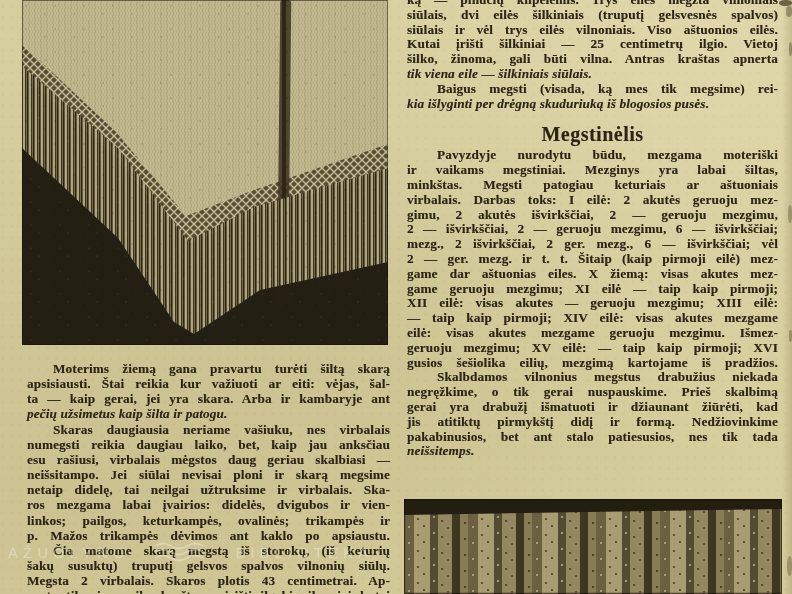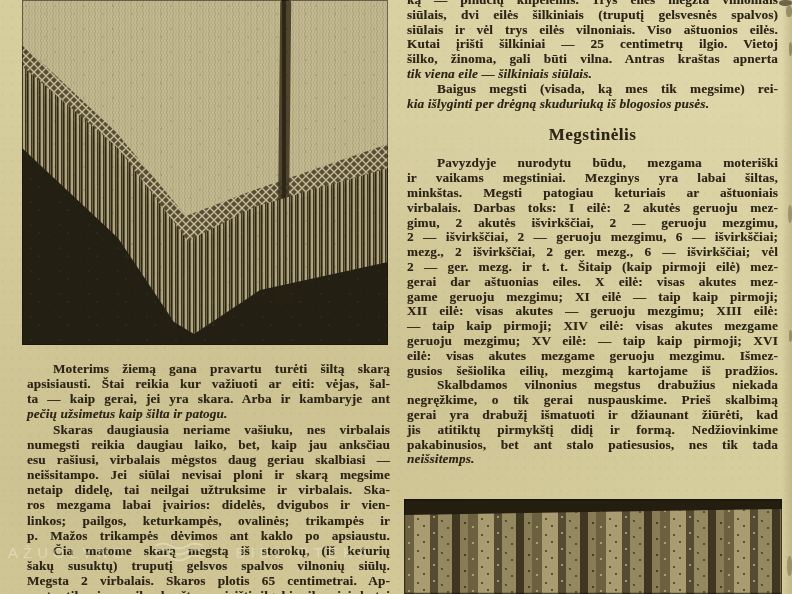--- a/index.html
+++ b/index.html
@@ -29,22 +29,22 @@
        text-align:justify;color:#2c2416;
        text-shadow:.3px .3px 0 rgba(44,36,22,.35);}
   .col-left{left:27px;top:361px;width:363px;}
   .col-right{left:407px;top:-7px;width:371px;}
   .col-left .ln{line-height:15.15px;}
   .col-right .ln{line-height:14.8px;}
   .ln{text-align:justify;text-align-last:justify;white-space:nowrap_off;}
   .ln.indent{text-indent:26px;}
   .col-right .ln.indent{text-indent:30px;}
   .ln.end{text-align-last:left;font-style:italic;}
-  .heading{margin:15px 0 13px 0;text-align:center;text-align-last:center;
-           font-size:17px;line-height:17px;font-weight:700;letter-spacing:.5px;}
+  .heading{margin:15px 0 5px 0;text-align:center;text-align-last:center;
+           font-size:20px;line-height:17px;font-weight:700;letter-spacing:.5px;}
   .watermark{
     position:absolute;left:8px;top:541px;width:372px;height:22px;
     display:flex;align-items:center;gap:24px;
     font-family:"Liberation Sans","DejaVu Sans",sans-serif;
     font-size:15px;font-weight:400;letter-spacing:5px;
     color:rgba(240,240,228,.42);text-shadow:none;pointer-events:none;
   }
   .edge-mark{position:absolute;border-radius:45%;}
   .m1{left:779px;top:0;width:13px;height:6px;background:#5a5038;opacity:.85;}
   .m2{left:786px;top:6px;width:6px;height:11px;background:#6a5f42;opacity:.55;}
@@ -109,21 +109,21 @@
       <div class="ln indent">Skaras daugiausia neriame vašiuku, nes virbalais</div>
       <div class="ln">numegsti reikia daugiau laiko, bet, kaip jau anksčiau</div>
       <div class="ln">esu rašiusi, virbalais mėgstos daug geriau skalbiasi —</div>
       <div class="ln">neišsitampo. Jei siūlai nevisai ploni ir skarą megsime</div>
       <div class="ln">netaip didelę, tai neilgai užtruksime ir virbalais. Ska-</div>
       <div class="ln">ros mezgama labai įvairios: didelės, dvigubos ir vien-</div>
       <div class="ln">linkos; pailgos, keturkampės, ovalinės; trikampės ir</div>
       <div class="ln">p. Mažos trikampės dėvimos ant kaklo po apsiaustu.</div>
       <div class="ln indent">Čia matome skarą megstą iš storokų, (iš keturių</div>
       <div class="ln">šakų susuktų) truputį gelsvos spalvos vilnonių siūlų.</div>
-      <div class="ln">Megsta 2 virbalais. Skaros plotis 65 centimetrai. Ap-</div>
+      <div class="ln">Megsta 2 virbalais. Skaros plotis 43 centimetrai. Ap-</div>
       <div class="ln partial">nerta tik viena eile, kraštuose įrišti ilgoki vilnoniai kutai</div>
     </div>
 
   <div class="col col-right">
     <div>
         <div class="ln partial-top">ką — pinučių kilpelėmis. Trys eilės megzta vilnoniais</div>
         <div class="ln">siūlais, dvi eilės šilkiniais (truputį gelsvesnės spalvos)</div>
         <div class="ln">siūlais ir vėl trys eilės vilnoniais. Viso aštuonios eilės.</div>
         <div class="ln">Kutai įrišti šilkiniai — 25 centimetrų ilgio. Vietoj</div>
         <div class="ln">šilko, žinoma, gali būti vilna. Antras kraštas apnerta</div>
@@ -134,26 +134,26 @@
     <div class="heading">Megstinėlis</div>
     <div>
         <div class="ln indent">Pavyzdyje nurodytu būdu, mezgama moteriški</div>
         <div class="ln">ir vaikams megstiniai. Mezginys yra labai šiltas,</div>
         <div class="ln">minkštas. Megsti patogiau keturiais ar aštuoniais</div>
         <div class="ln">virbalais. Darbas toks: I eilė: 2 akutės geruoju mez-</div>
         <div class="ln">gimu, 2 akutės išvirkščiai, 2 — geruoju mezgimu,</div>
         <div class="ln">2 — išvirkščiai, 2 — geruoju mezgimu, 6 — išvirkščiai;</div>
         <div class="ln">mezg., 2 išvirkščiai, 2 ger. mezg., 6 — išvirkščiai; vėl</div>
         <div class="ln">2 — ger. mezg. ir t. t. Šitaip (kaip pirmoji eilė) mez-</div>
-        <div class="ln">gerai dar aštuonias eiles. X eilė: visas akutes mez-</div>
+        <div class="ln">game dar aštuonias eiles. X žiemą: visas akutes mez-</div>
         <div class="ln">game geruoju mezgimu; XI eilė — taip kaip pirmoji;</div>
         <div class="ln">XII eilė: visas akutes — geruoju mezgimu; XIII eilė:</div>
         <div class="ln">— taip kaip pirmoji; XIV eilė: visas akutes mezgame</div>
+        <div class="ln">eilė: visas akutes mezgame geruoju mezgimu. Išmez-</div>
         <div class="ln">geruoju mezgimu; XV eilė: — taip kaip pirmoji; XVI</div>
-        <div class="ln">eilė: visas akutes mezgame geruoju mezgimu. Išmez-</div>
         <div class="ln">gusios šešiolika eilių, mezgimą kartojame iš pradžios.</div>
         <div class="ln indent">Skalbdamos vilnonius megstus drabužius niekada</div>
         <div class="ln">negręžkime, o tik gerai nuspauskime. Prieš skalbimą</div>
         <div class="ln">gerai yra drabužį išmatuoti ir džiaunant žiūrėti, kad</div>
         <div class="ln">jis atitiktų pirmykštį didį ir formą. Nedžiovinkime</div>
         <div class="ln">pakabinusios, bet ant stalo patiesusios, nes tik tada</div>
         <div class="ln end">neišsitemps.</div>
       </div>
   </div>
 

